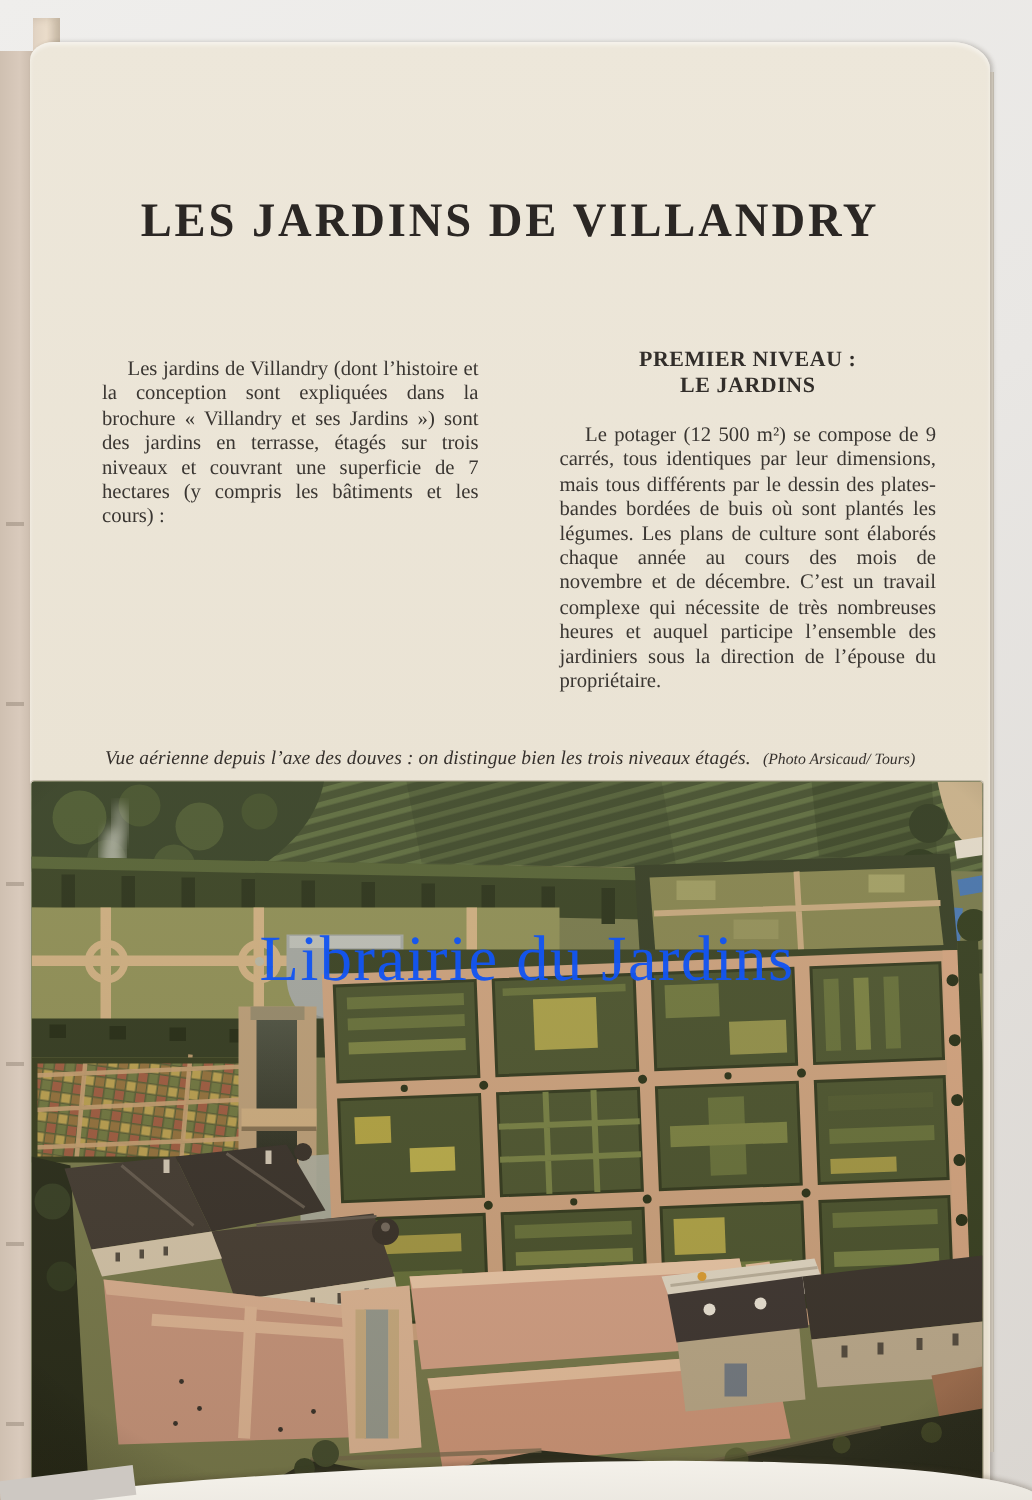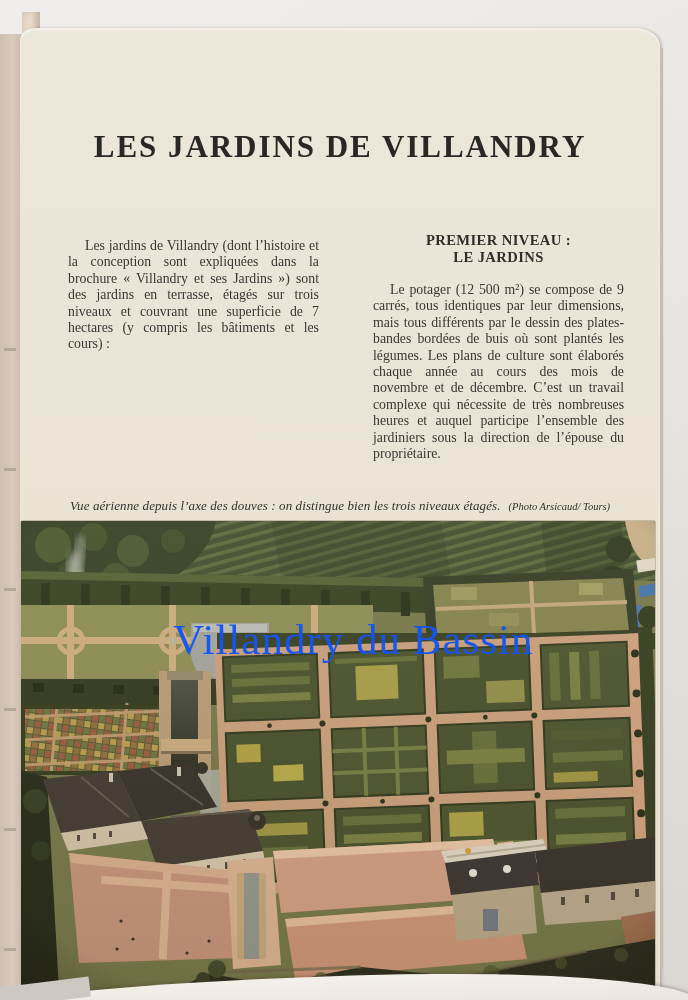--- a/index.html
+++ b/index.html
@@ -352,21 +352,21 @@
             <circle cx="600" cy="434" r="7"></circle>
           <circle cx="205" cy="474" r="5"></circle>
             <circle cx="430" cy="470" r="6"></circle>
           </g>
         <circle cx="196" cy="448" r="9" fill="#3a452a"></circle>
           <circle cx="182" cy="458" r="7" fill="#2f3a22"></circle>
 
         <rect width="634" height="478" fill="url(#warm)"></rect>
         <rect width="634" height="478" fill="url(#vig)"></rect>
       </svg>
-      <div class="watermark">Villandry du Bassin</div>
+      <div class="watermark">Librairie du Jardins</div>
     </div>
 
   </div>
 
   <div class="bottom-sheet"></div>
   <div class="corner-shade"></div>
 
 </div>
 
 </body></html>

